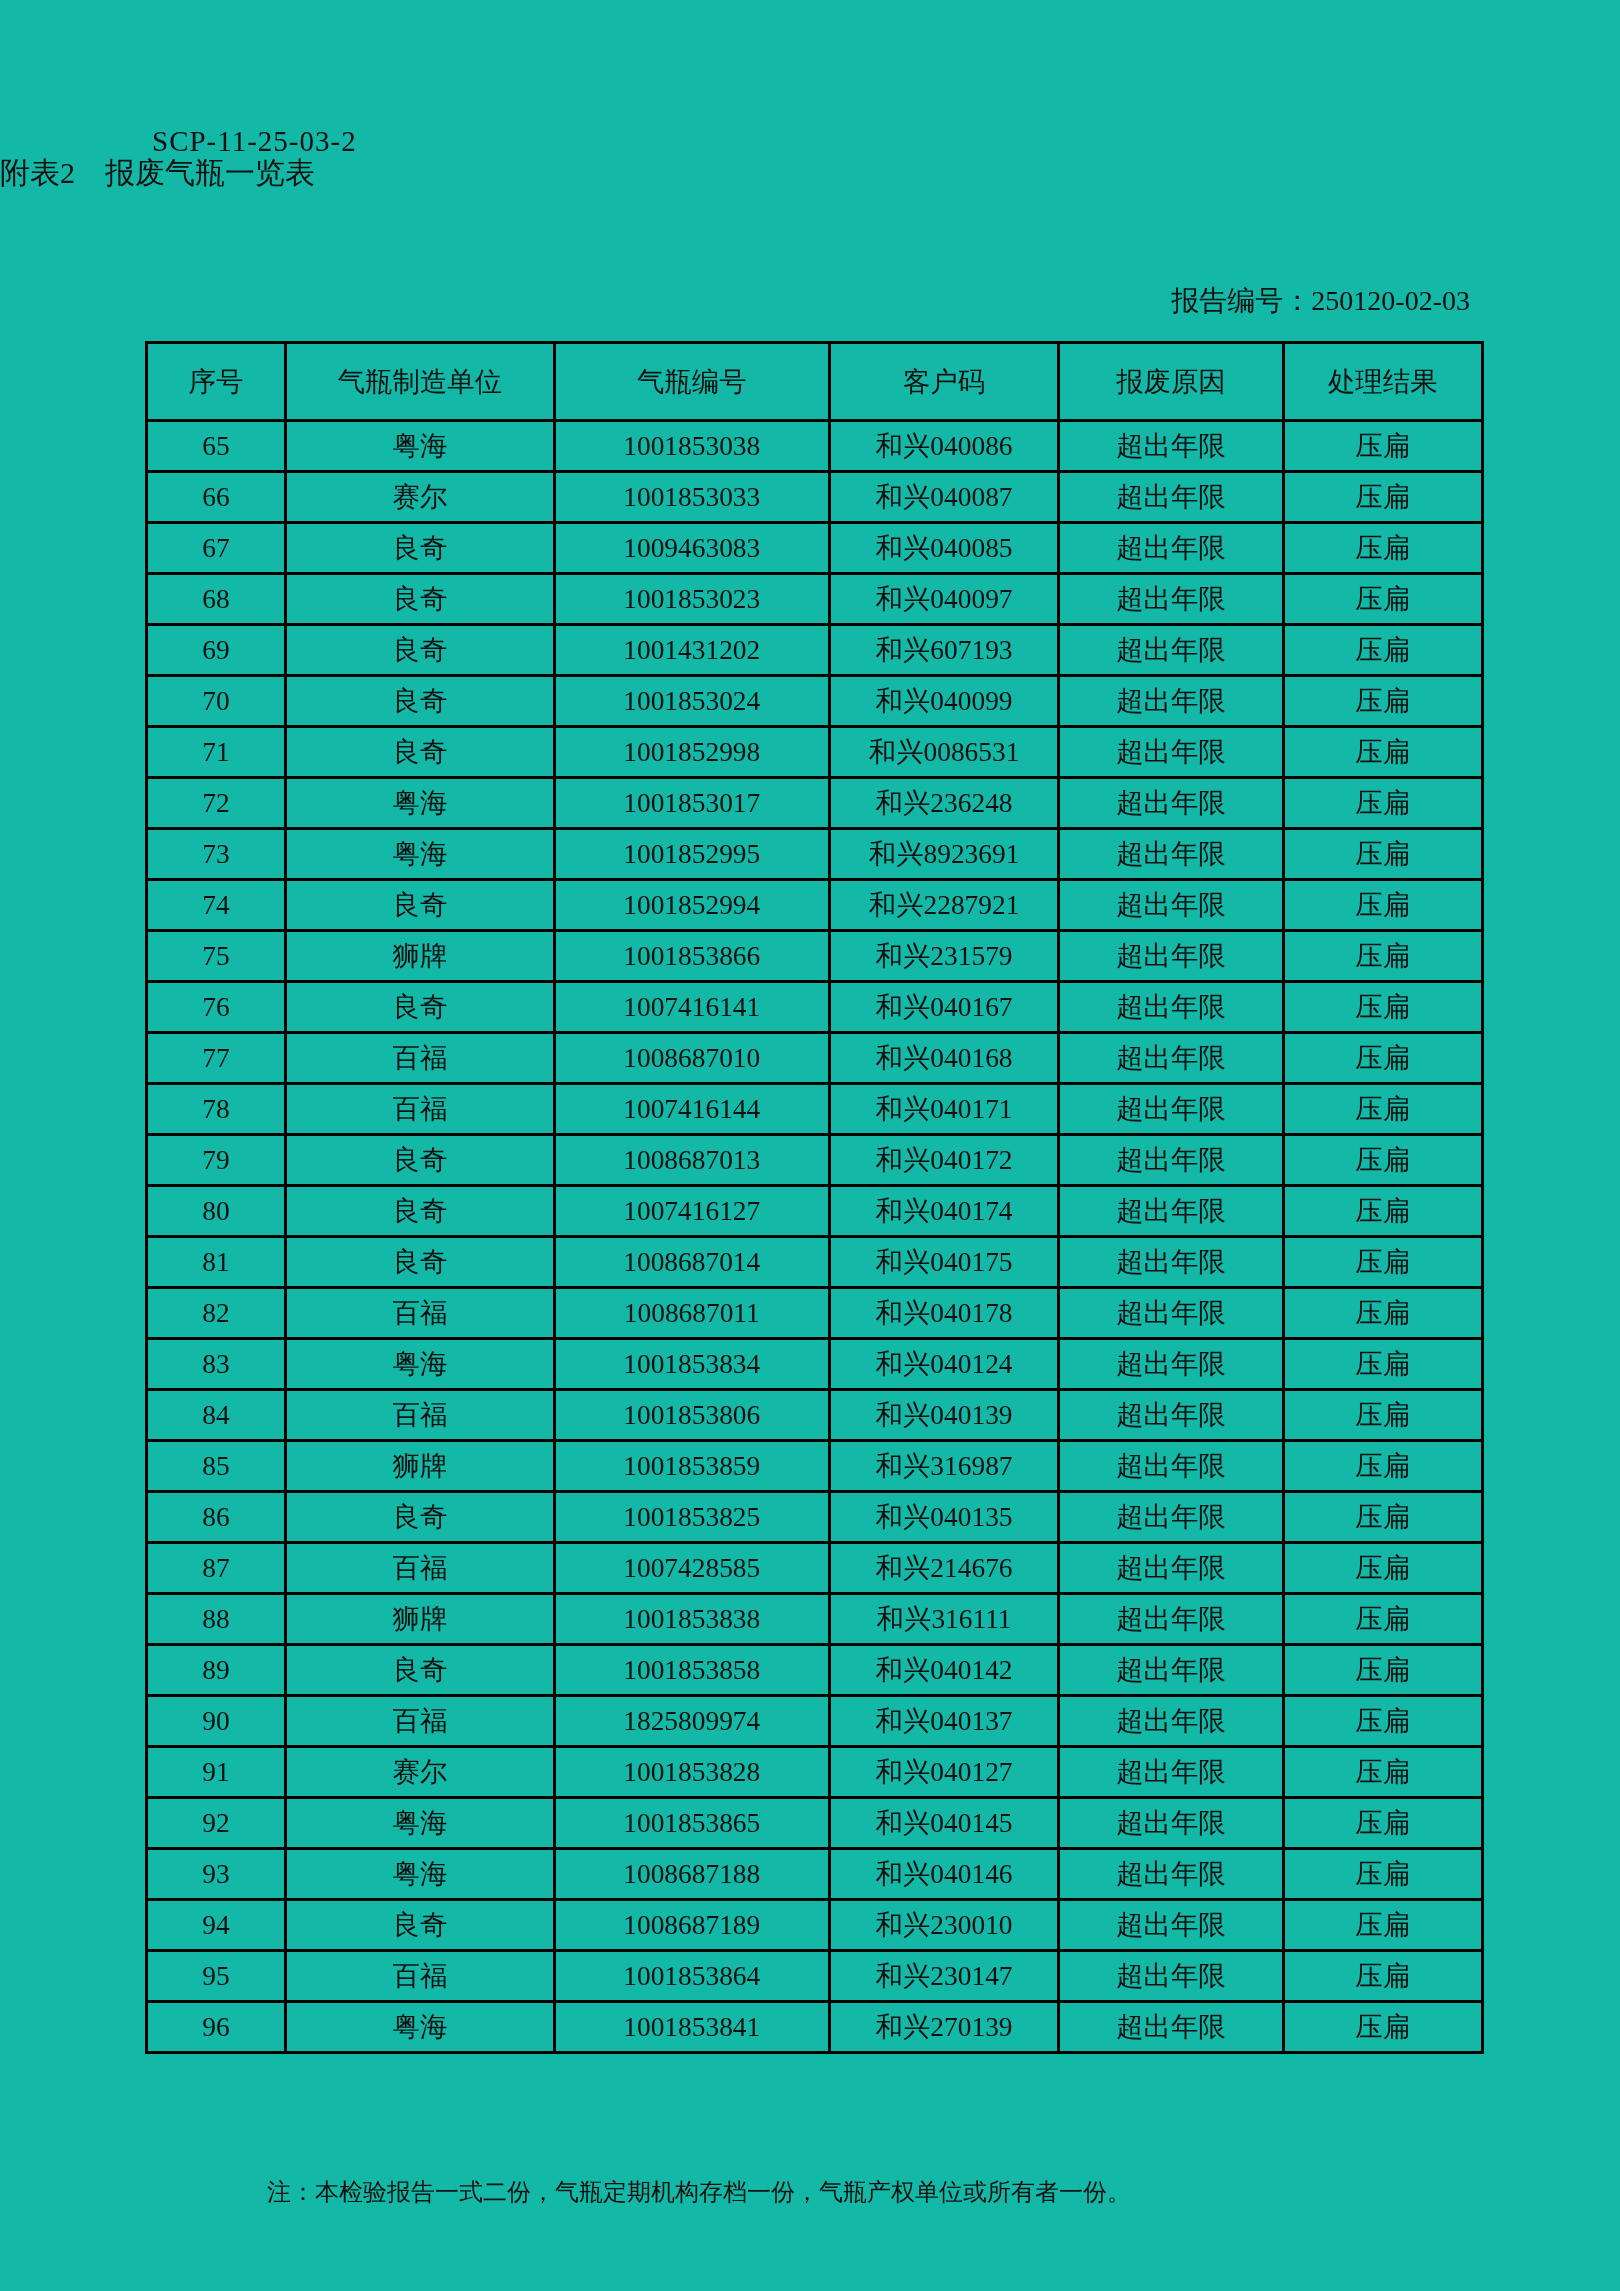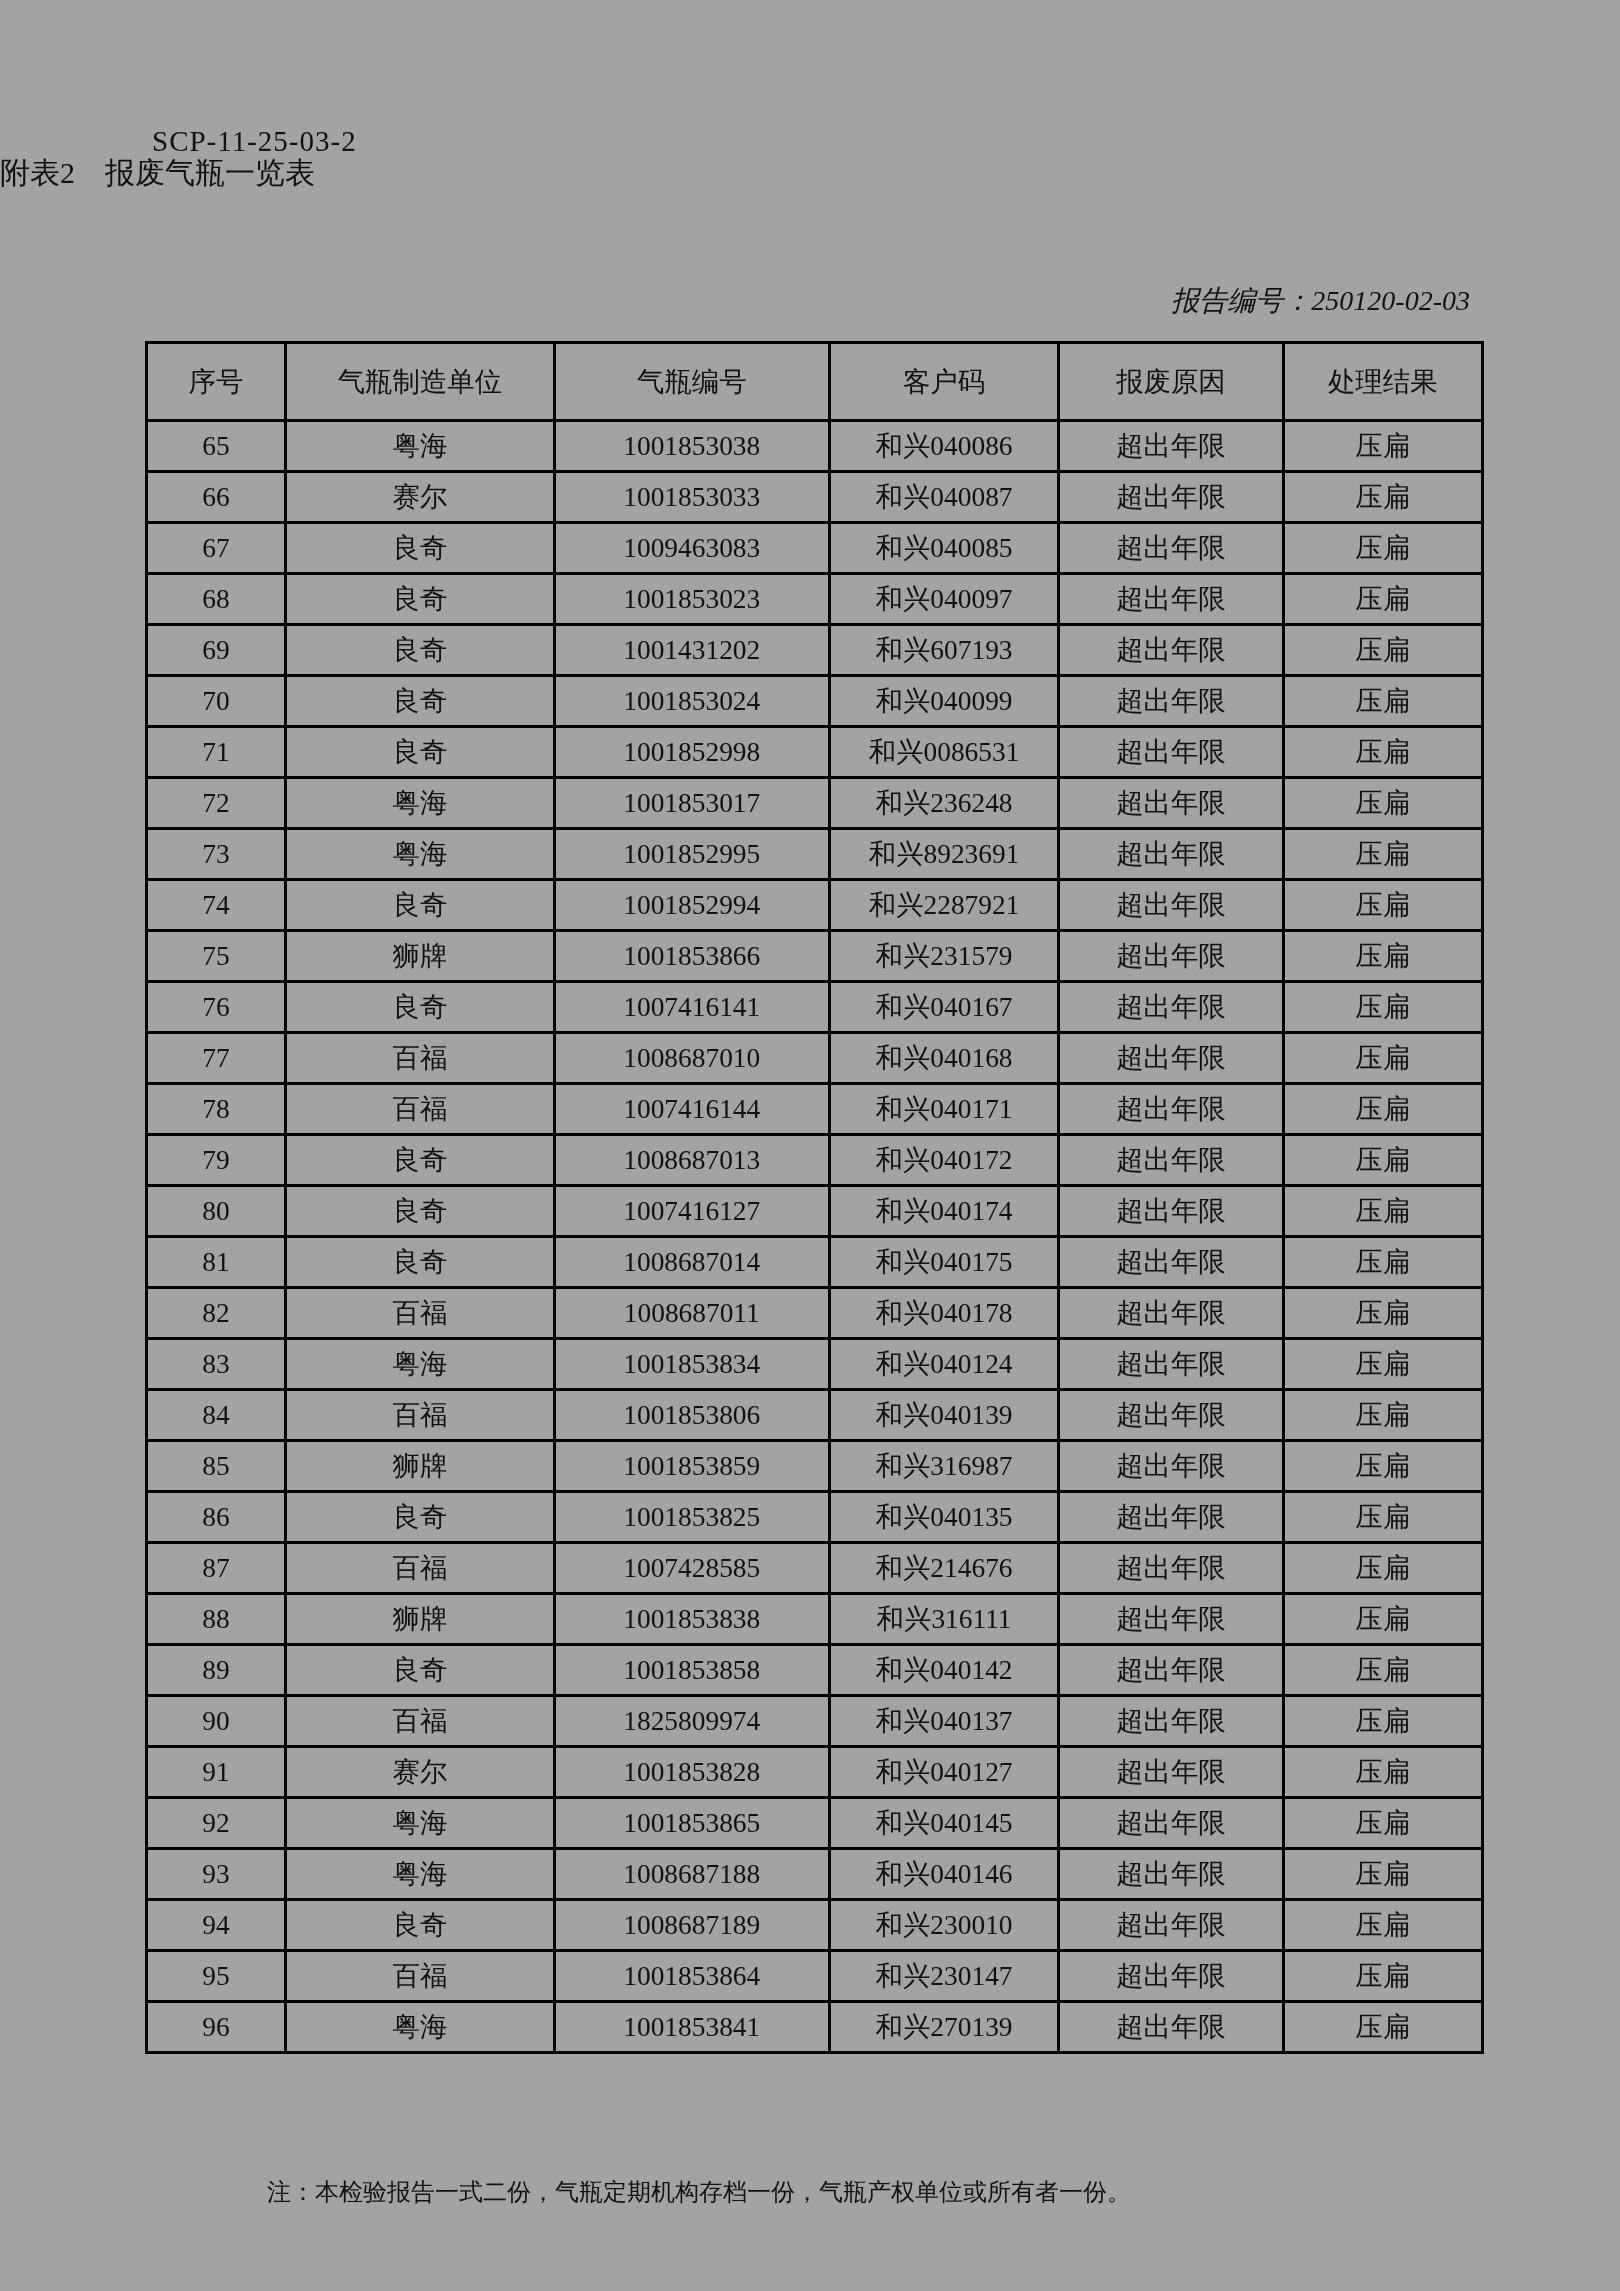--- a/index.html
+++ b/index.html
@@ -4,21 +4,21 @@
 <style>
   html, body {
     margin: 0;
     padding: 0;
     background: #ffffff;
   }
   .page {
     position: relative;
     width: 1620px;
     height: 2292px;
-    background: #a3a3a3;
+    background: #14b8a6;
     color: #111111;
     font-family: "Liberation Serif", "DejaVu Serif", serif;
     overflow: hidden;
   }
   .doc-code {
     position: absolute;
     left: 152px;
     top: 125px;
     font-size: 29px;
     letter-spacing: 1px;
@@ -32,21 +32,20 @@
     text-align: left;
     font-size: 30px;
     white-space: nowrap;
   }
   .report-no {
     position: absolute;
     right: 150px;
     top: 282px;
     font-size: 28px;
     white-space: nowrap;
-    font-style: italic;
   }
   .table-wrap {
     position: absolute;
     left: 145px;
     top: 341px;
     width: 1339px;
   }
   table.cyl-table {
     width: 100%;
     border-collapse: collapse;

